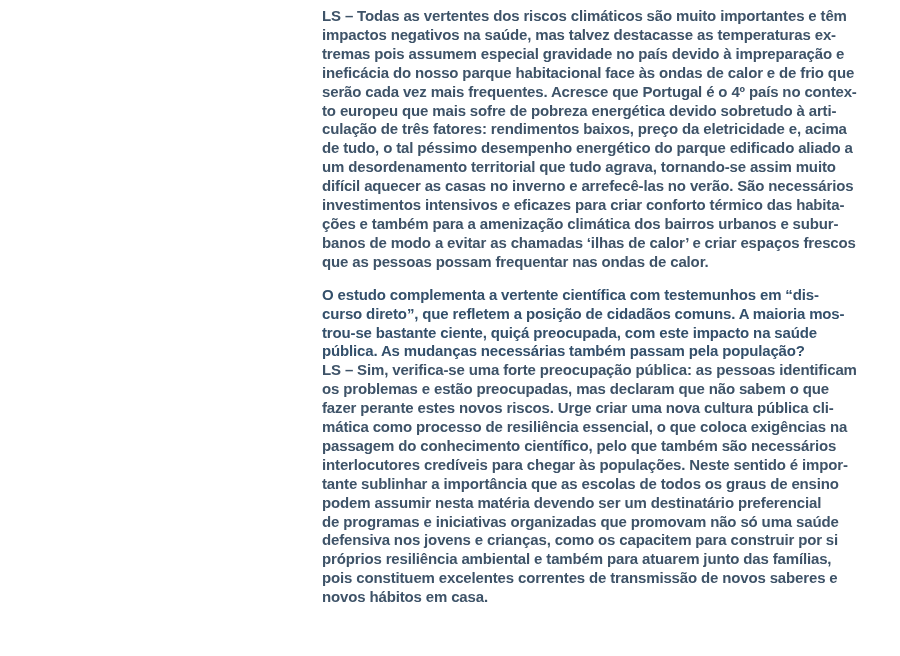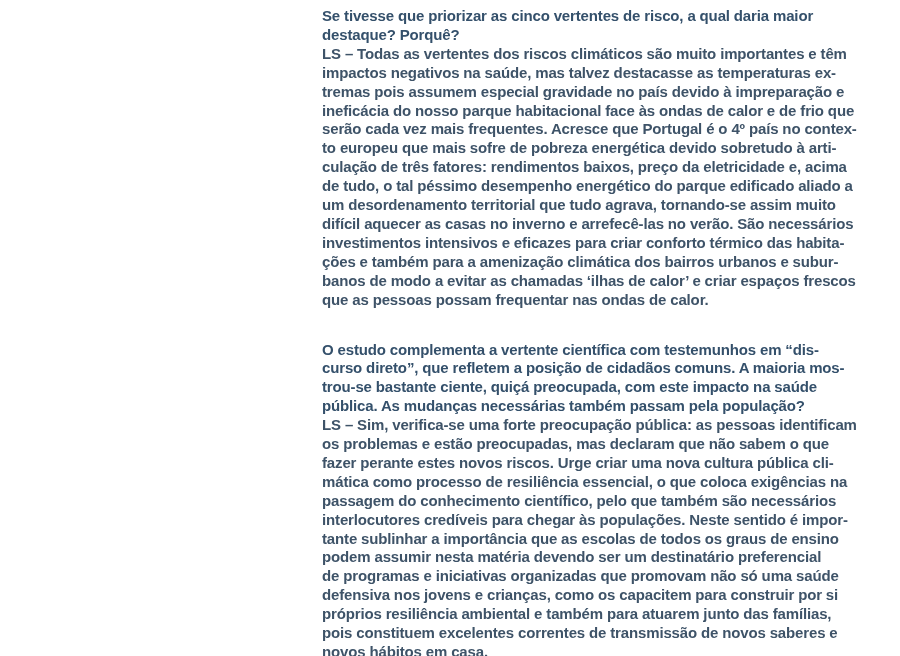--- a/index.html
+++ b/index.html
@@ -32,32 +32,30 @@
   }
   .qa-question {
     font-weight: 700;
     color: var(--heading-color, #34506b);
   }
   .qa-answer {
     font-weight: 700;
     color: var(--body-color, #3e5368);
   }
   .qa-section + .qa-section {
-    margin-top: 31px;
+    margin-top: 14px;
   }
 </style>
 </head>
 <body style="background: rgb(255, 255, 255);">
 
 <div class="page">
   <div class="content-column">
 
     <section class="qa-section">
-      <h2 class="qa-question">Se tivesse que priorizar as cinco vertentes de risco, a qual daria maior
-destaque? Porquê?</h2>
       <p class="qa-answer">LS – Todas as vertentes dos riscos climáticos são muito importantes e têm
 impactos negativos na saúde, mas talvez destacasse as temperaturas ex-
 tremas pois assumem especial gravidade no país devido à impreparação e
 ineficácia do nosso parque habitacional face às ondas de calor e de frio que
 serão cada vez mais frequentes. Acresce que Portugal é o 4º país no contex-
 to europeu que mais sofre de pobreza energética devido sobretudo à arti-
 culação de três fatores: rendimentos baixos, preço da eletricidade e, acima
 de tudo, o tal péssimo desempenho energético do parque edificado aliado a
 um desordenamento territorial que tudo agrava, tornando-se assim muito
 difícil aquecer as casas no inverno e arrefecê-las no verão. São necessários

